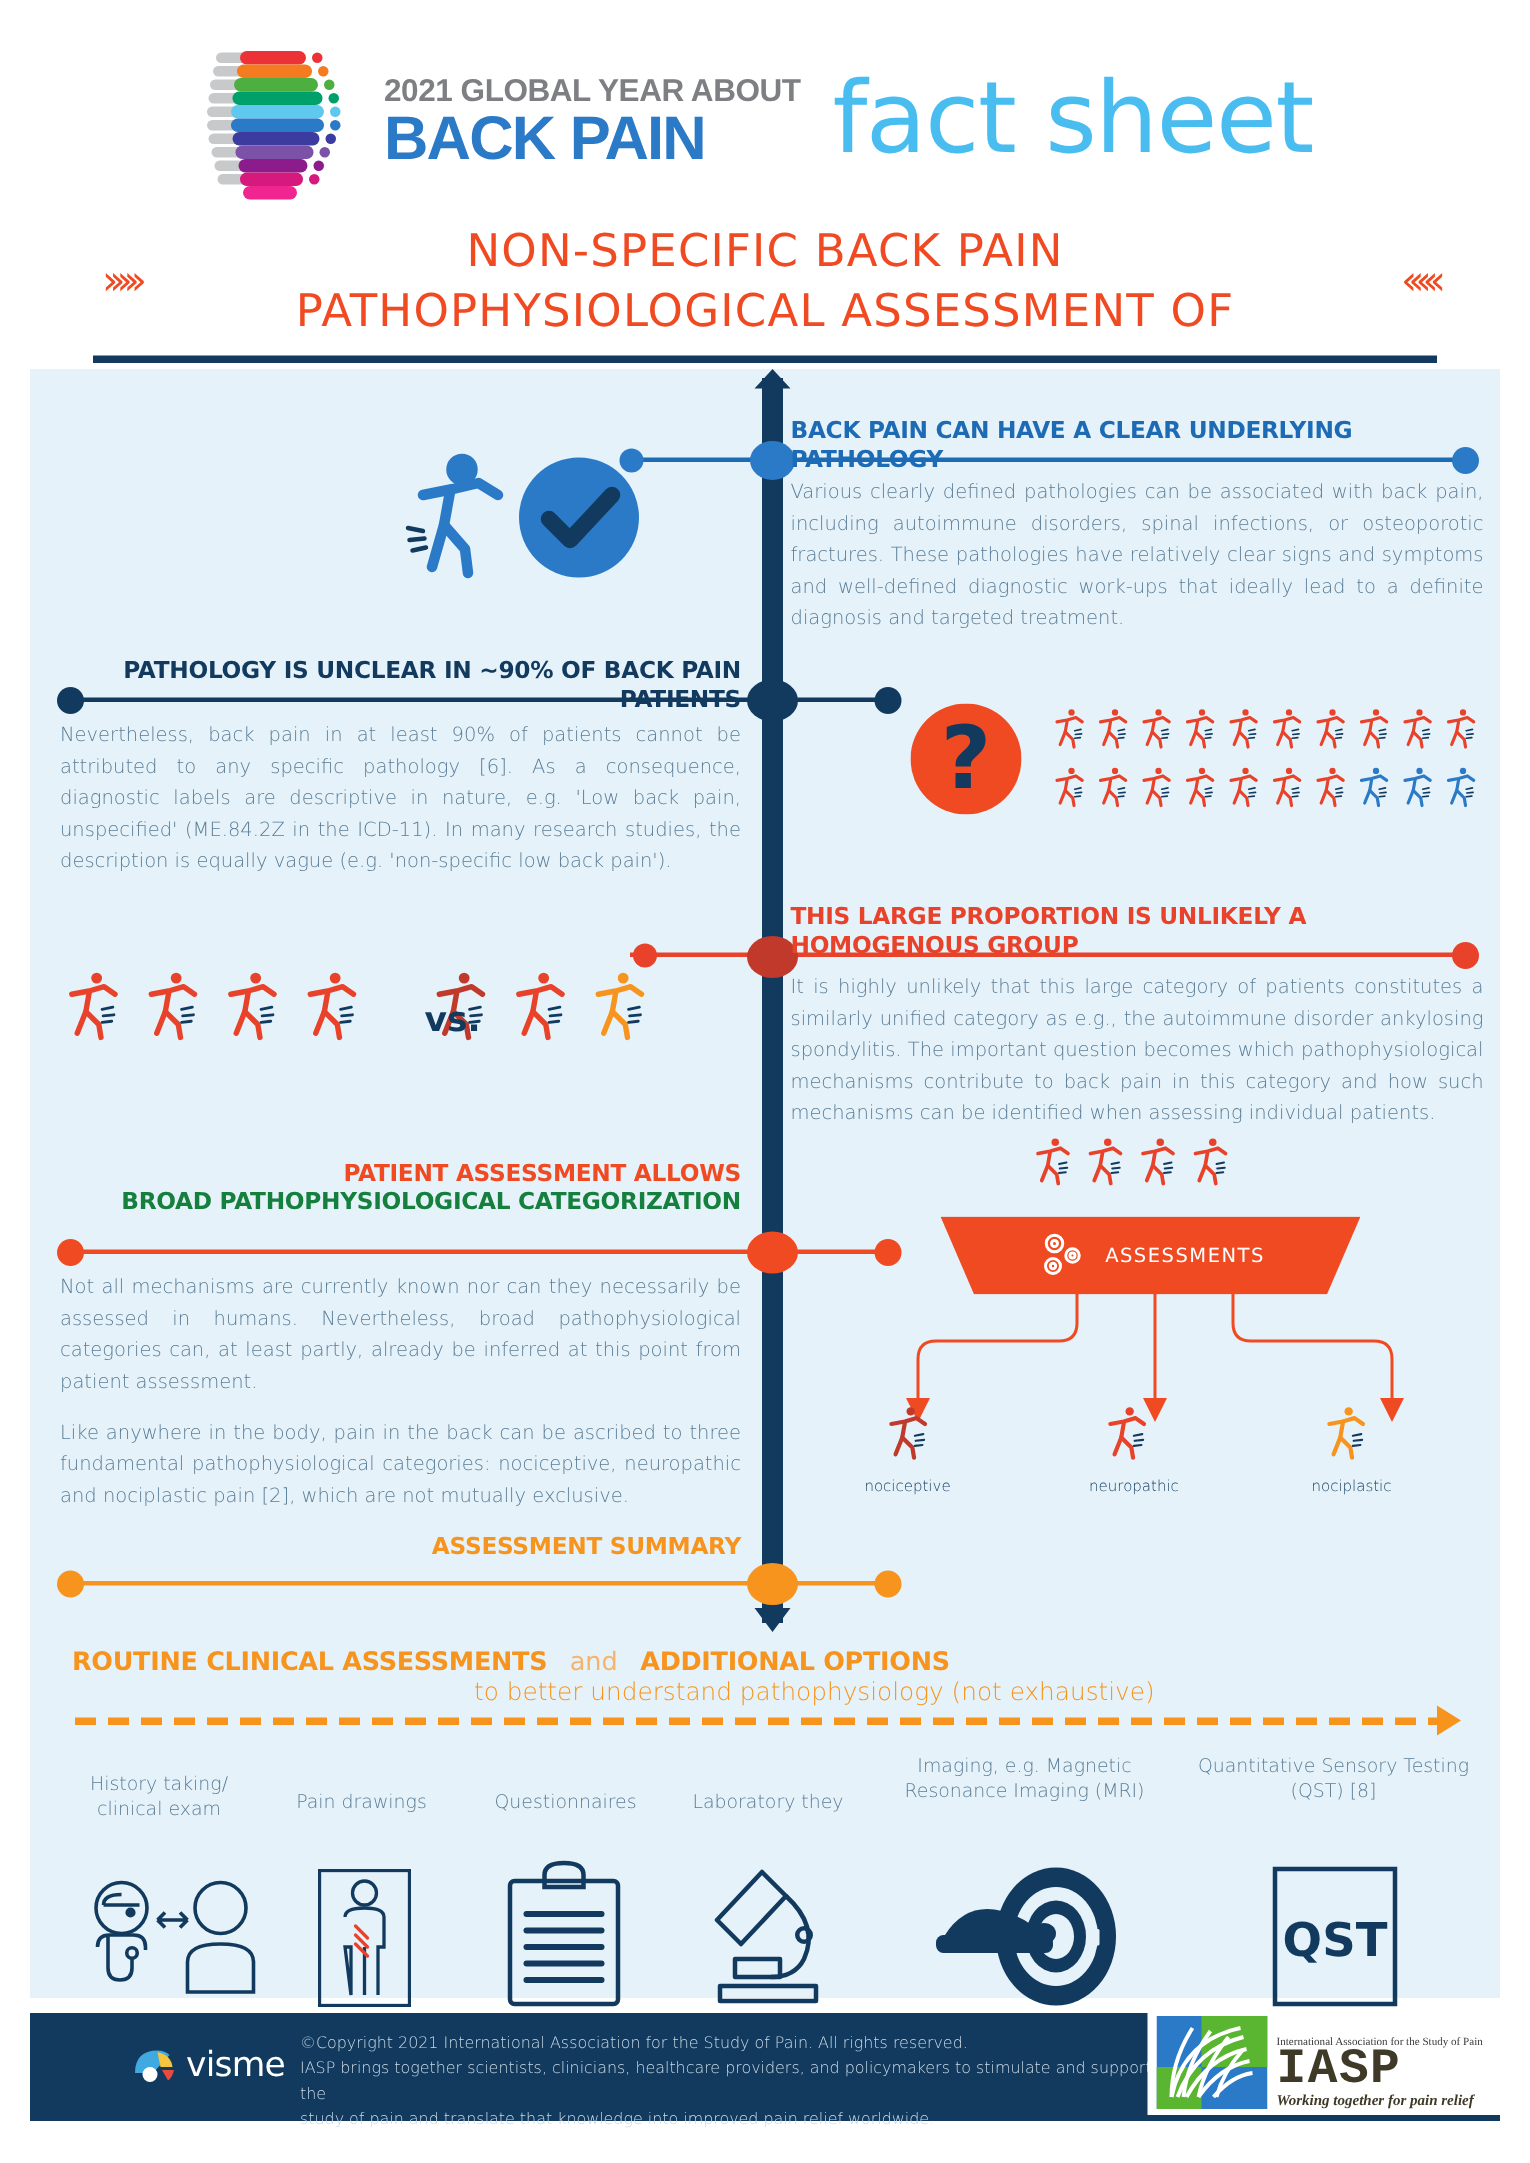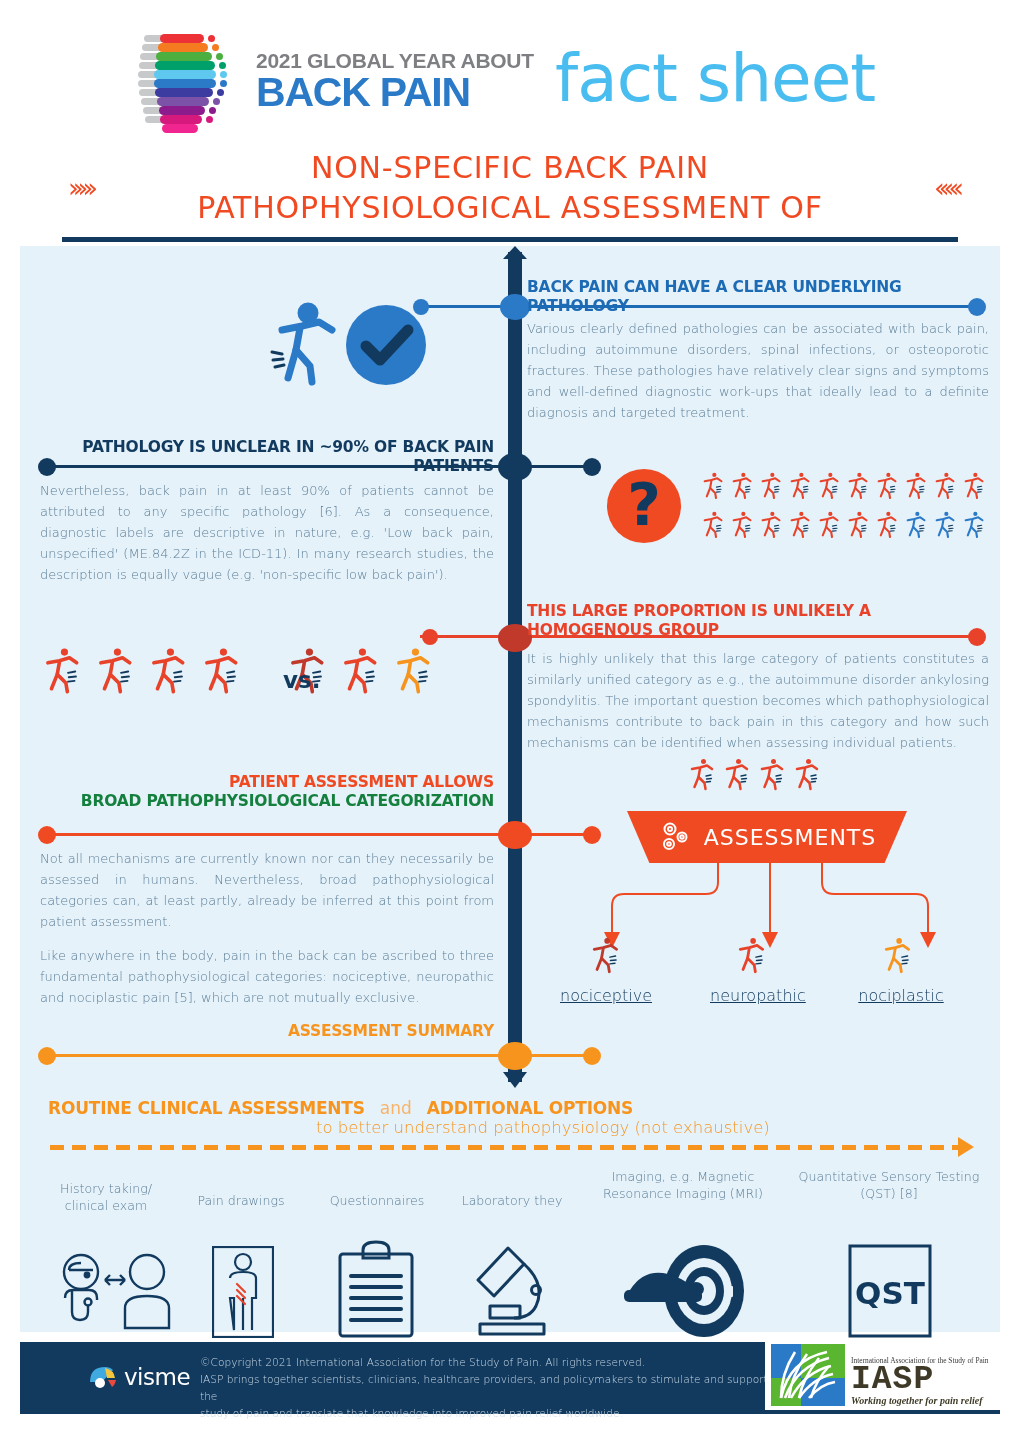--- a/index.html
+++ b/index.html
@@ -58,24 +58,24 @@
   .body-txt { color:#5b7d96; font-size:13px; line-height:1.62; text-align:justify;
               font-family:"DejaVu Sans", sans-serif; font-weight:300; }
 
   
   .trap { position:absolute; width:280px; height:52px; background:#f04a23;
           clip-path: polygon(8% 0, 92% 0, 100% 100%, 0% 100%);
           transform: scaleY(-1);
   }
   .trap-inner { position:absolute; width:280px; height:52px; display:flex;
                 align-items:center; justify-content:center; gap:10px; }
-  .trap-label { color:#ffffff; font-size:22px; letter-spacing:1px;
+  .trap-label { color:#ffffff; font-size:13px; letter-spacing:1px;
                 font-family:"DejaVu Sans", sans-serif; }
 
-  .cat-label { font-size:16px; color:#123a5e; text-decoration:underline;
+  .cat-label { font-size:10px; color:#123a5e; 
                font-family:"DejaVu Sans", sans-serif; font-weight:300; text-align:center; }
 
   
   .dashrow { position:absolute; left:50px; top:1145px; width:910px; height:5px;
              background: repeating-linear-gradient(to right,#f7941e 0 14px, transparent 14px 22px); }
   .dasharrow { position:absolute; left:958px; top:1137px; width:0; height:0;
                border-top:10px solid transparent; border-bottom:10px solid transparent;
                border-left:16px solid #f7941e; }
   .item-cap { color:#5b7d96; font-size:12.6px; line-height:1.35; text-align:center;
               font-family:"DejaVu Sans", sans-serif; font-weight:300; }
@@ -590,21 +590,21 @@
   <div class="node" style="left:38px; top:826px; width:18px; height:18px; background:#f04a23;"></div>
   <div class="node" style="left:498px; top:821px; width:34px; height:28px; background:#f04a23;"></div>
   <div class="node" style="left:583px; top:826px; width:18px; height:18px; background:#f04a23;"></div>
 
   <div style="position:absolute; left:32px; top:773px; width:462px; text-align:right;">
     <div class="sec-head" style="color:#f04a23;">PATIENT ASSESSMENT ALLOWS</div>
     <div class="sec-head" style="color:#15803d;">BROAD PATHOPHYSIOLOGICAL CATEGORIZATION</div>
   </div>
   <div style="position:absolute; left:40px; top:848px; width:454px;">
     <p class="body-txt">Not all mechanisms are currently known nor can they necessarily be assessed in humans. Nevertheless, broad pathophysiological categories can, at least partly, already be inferred at this point from patient assessment.</p>
-    <p class="body-txt" style="margin-top:13px;">Like anywhere in the body, pain in the back can be ascribed to three fundamental pathophysiological categories: nociceptive, neuropathic and nociplastic pain [5], which are not mutually exclusive.</p>
+    <p class="body-txt" style="margin-top:13px;">Like anywhere in the body, pain in the back can be ascribed to three fundamental pathophysiological categories: nociceptive, neuropathic and nociplastic pain [2], which are not mutually exclusive.</p>
   </div>
 
   <div style="position:absolute; left:690px; top:757px;">
     <svg width="150" height="40" viewBox="0 0 150 40" id="assess-top">
         <g transform="translate(0,1) scale(0.5)">
           <circle cx="27" cy="7" r="5" fill="#e8432a" stroke="none"></circle>
           <g fill="none" stroke="#e8432a" stroke-width="5" stroke-linecap="round" stroke-linejoin="round">
             <path d="M4 22 L20 19 L34 15 L44 22"></path>
             <path d="M20 21 L17 38 L9 58"></path>
             <path d="M17 38 L29 50 L31 62"></path>

